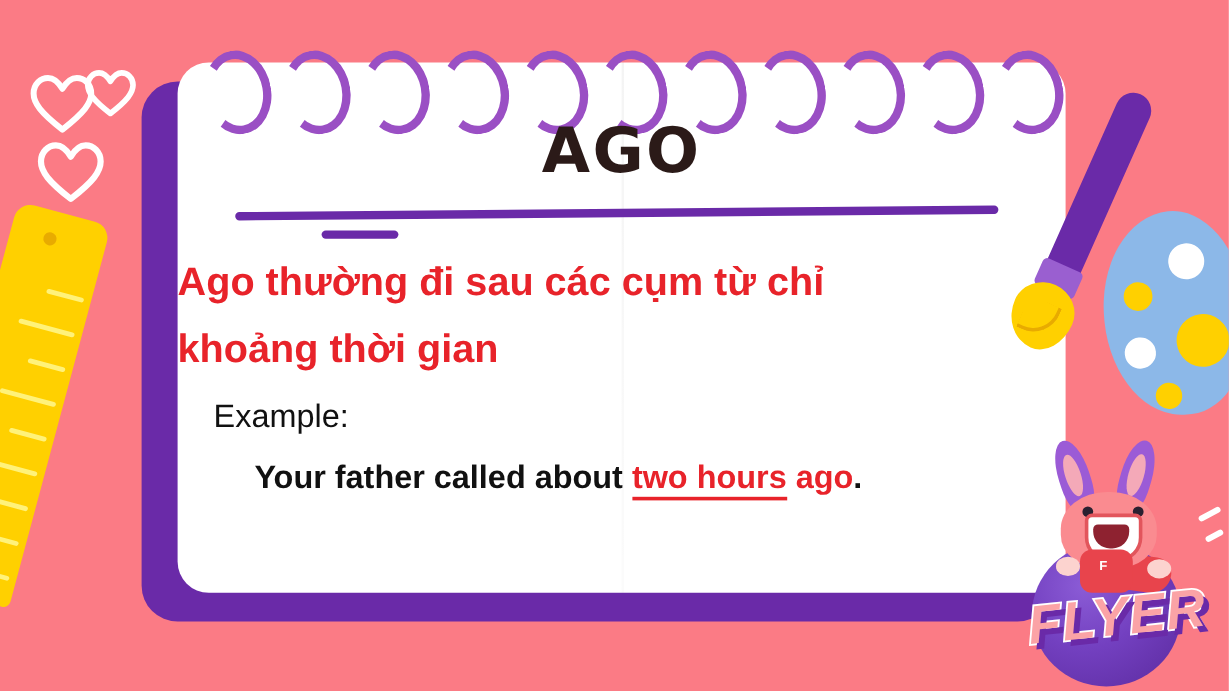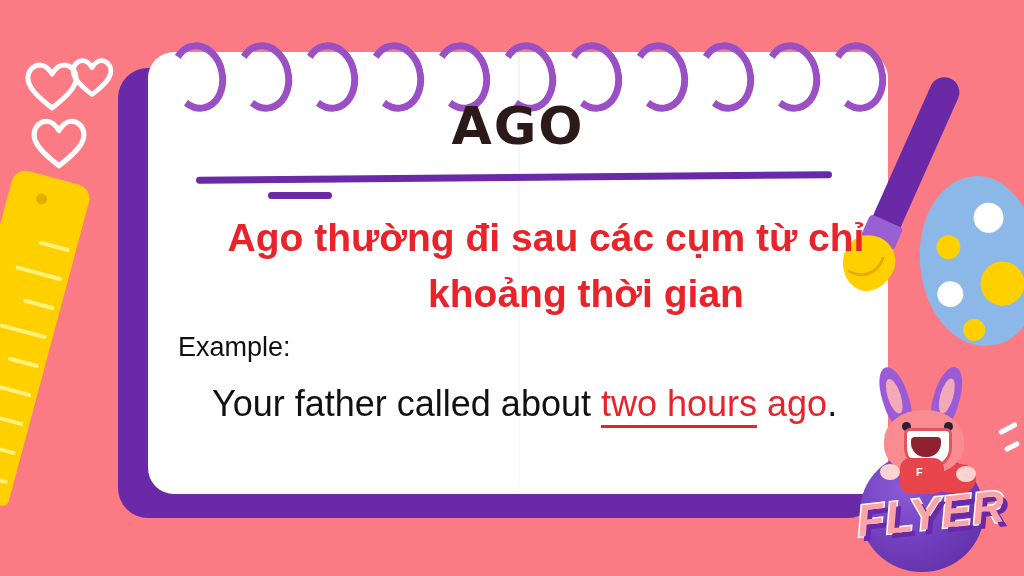--- a/index.html
+++ b/index.html
@@ -133,36 +133,35 @@
   }
   .rule-short{
     position:absolute;left:268px;top:192px;
     width:64px;height:7px;
     background:#6a2aa8;border-radius:4px;
   }
 
   .redline{
     position:absolute;
     width:740px;left:148px;
-    text-align:center;
+    text-align:left;
     color:#e8232a;
     font-weight:700;
-    font-size:39px;
-    margin-left:28px;
+    font-size:33px;
   }
   .redline.l1{top:216px;}
-  .redline.l2{top:272px;padding-left:40px;}
+  .redline.l2{top:272px;}
 
   .example{
     position:absolute;left:178px;top:332px;
     font-size:27px;font-weight:400;color:#111;
   }
   .sentence{
     position:absolute;left:212px;top:383px;
-    font-size:36px;font-weight:400;color:#111;
+    font-size:27px;font-weight:700;color:#111;
     white-space:nowrap;
   }
   .sentence .hi{
     color:#e8232a;
     border-bottom:3px solid #e8232a;
     padding-bottom:1px;
   }
   .sentence .red{color:#e8232a;}
 
   

